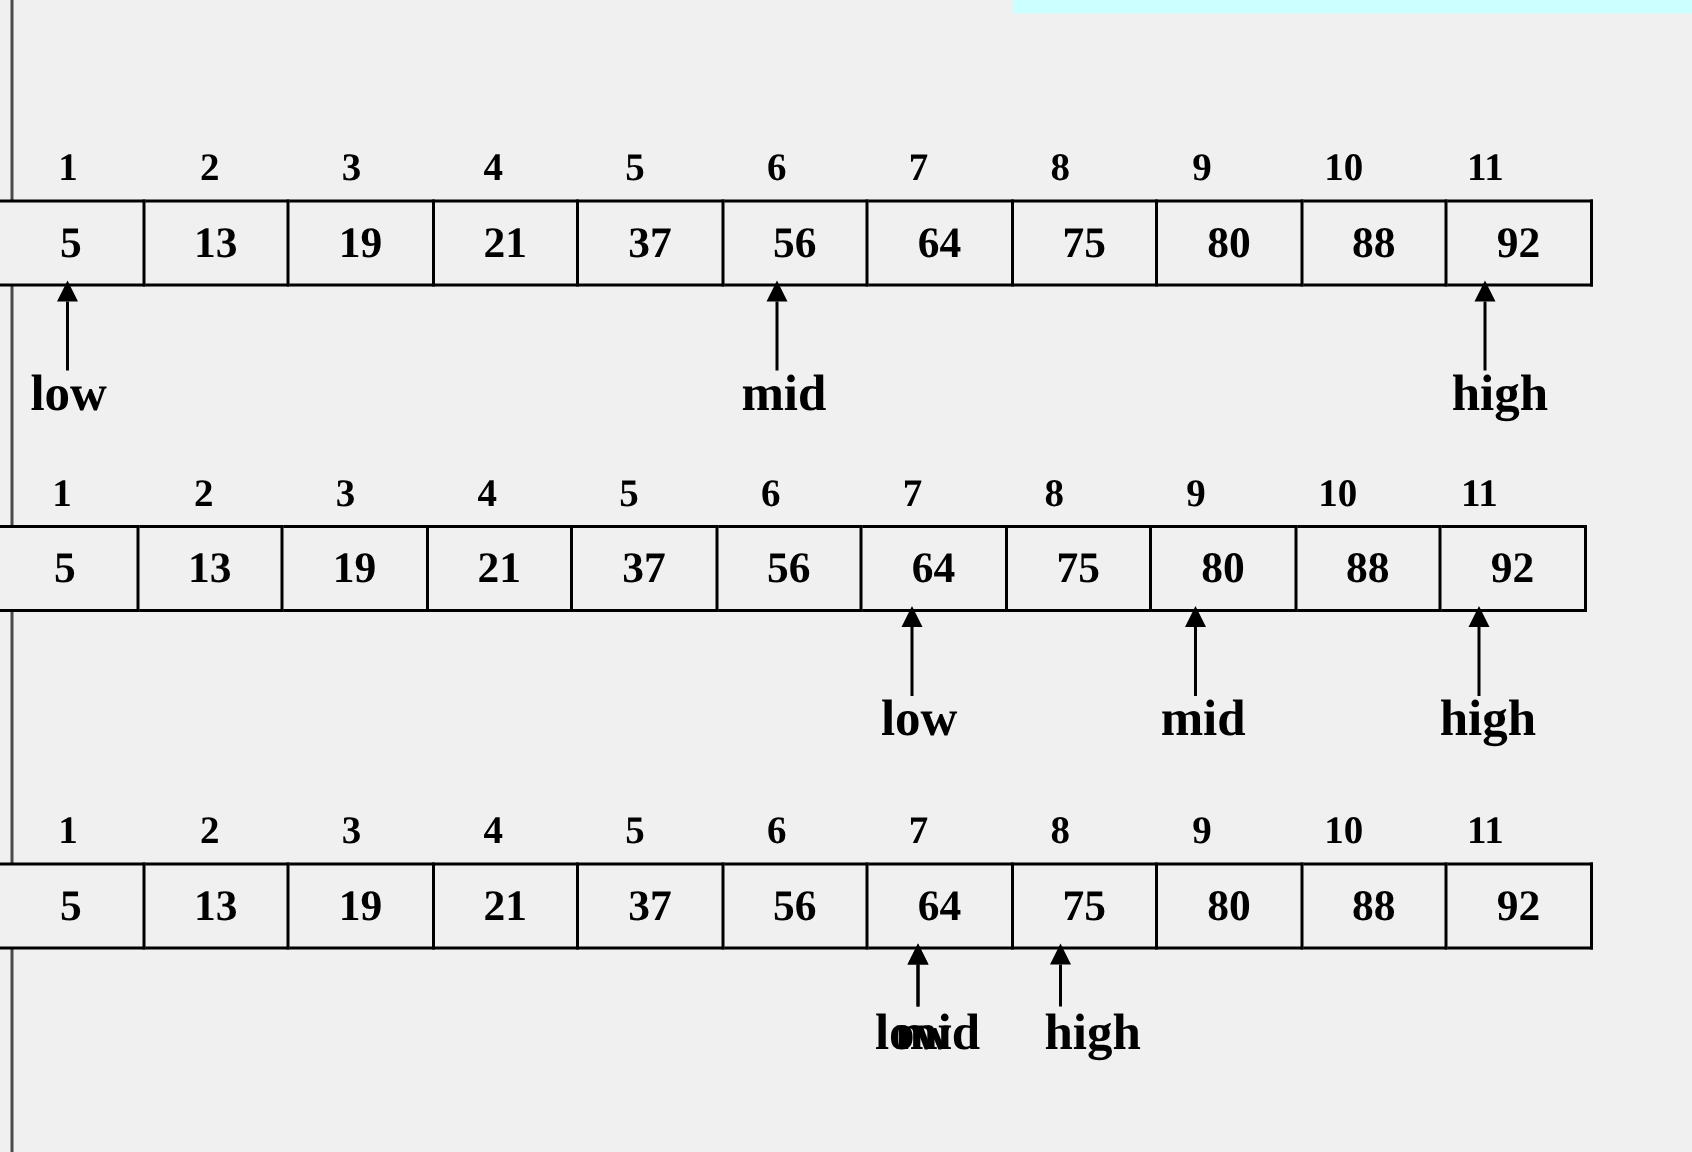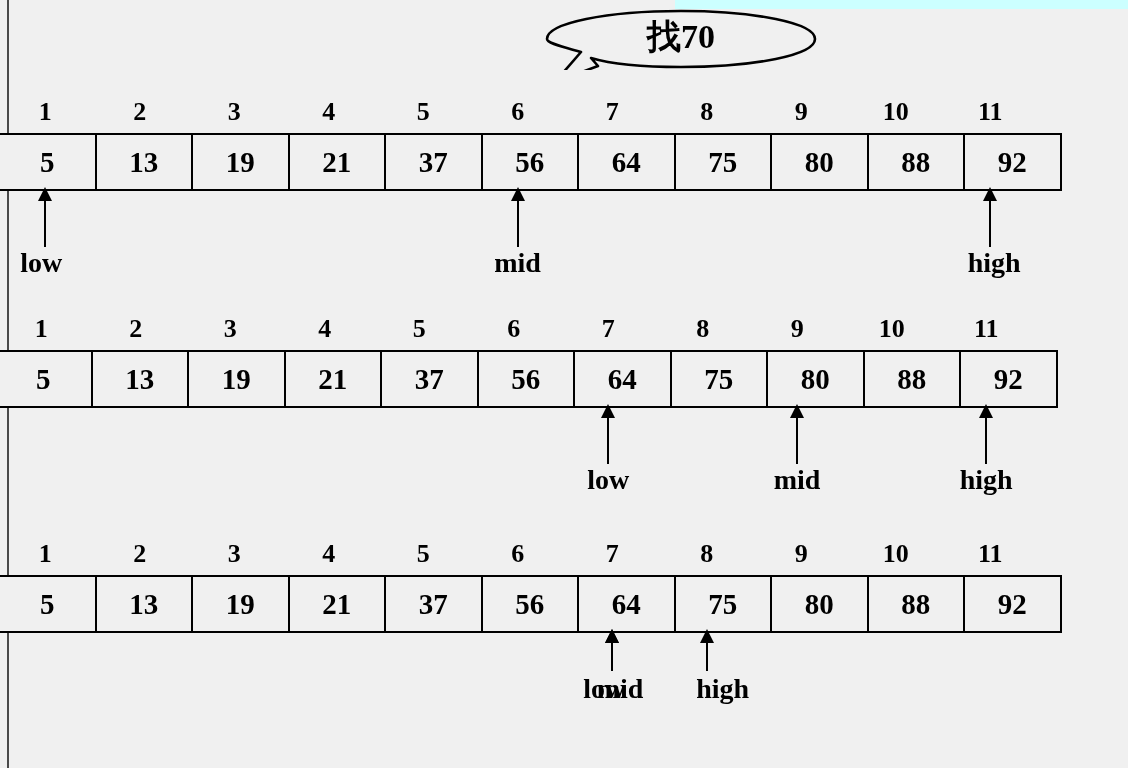--- a/index.html
+++ b/index.html
@@ -120,49 +120,35 @@
     left: 50%;
     margin-left: -7px;
     top: 0;
     width: 0; height: 0;
     border-left: 7px solid transparent;
     border-right: 7px solid transparent;
     border-bottom: 14px solid #000;
   }
   .ptr-label {
     position: absolute;
-    font-size: 28px;
+    font-size: 34px;
     font-weight: bold;
     color: #000;
     white-space: nowrap;
     line-height: 32px;
   }
 </style>
 </head>
 <body>
 
 <div id="slide">
 
   <div class="cyan-strip"></div>
   <div class="left-rule"></div>
 
-  <div class="balloon">
-    <svg width="276" height="62" viewBox="0 0 276 62" xmlns="http://www.w3.org/2000/svg">
-      <path d="M 138 3
-               C 212 3 272 15 272 31
-               C 272 47 212 59 138 59
-               C 100 59 68 56 48 50
-               L 55 58
-               L 12 74
-               L 38 44
-               C 17 38 4 35 4 31
-               C 4 15 64 3 138 3 Z" fill="#f0f0f0" stroke="#000" stroke-width="2.6" stroke-linejoin="round"></path>
-    </svg>
-    <div class="balloon-text">找70</div>
-  </div>
 
   <div class="row" id="row1" style="left:0px; top:95px;">
     <div class="index-strip" id="idx1" style="left: -2px;">
         <div class="index-cell" style="left: 0px; width: 94.5px;">1</div>
         <div class="index-cell" style="left: 94.5px; width: 94.5px;">2</div>
         <div class="index-cell" style="left: 189px; width: 94.5px;">3</div>
         <div class="index-cell" style="left: 283.5px; width: 94.5px;">4</div>
         <div class="index-cell" style="left: 378px; width: 94.5px;">5</div>
         <div class="index-cell" style="left: 472.5px; width: 94.5px;">6</div>
         <div class="index-cell" style="left: 567px; width: 94.5px;">7</div>

